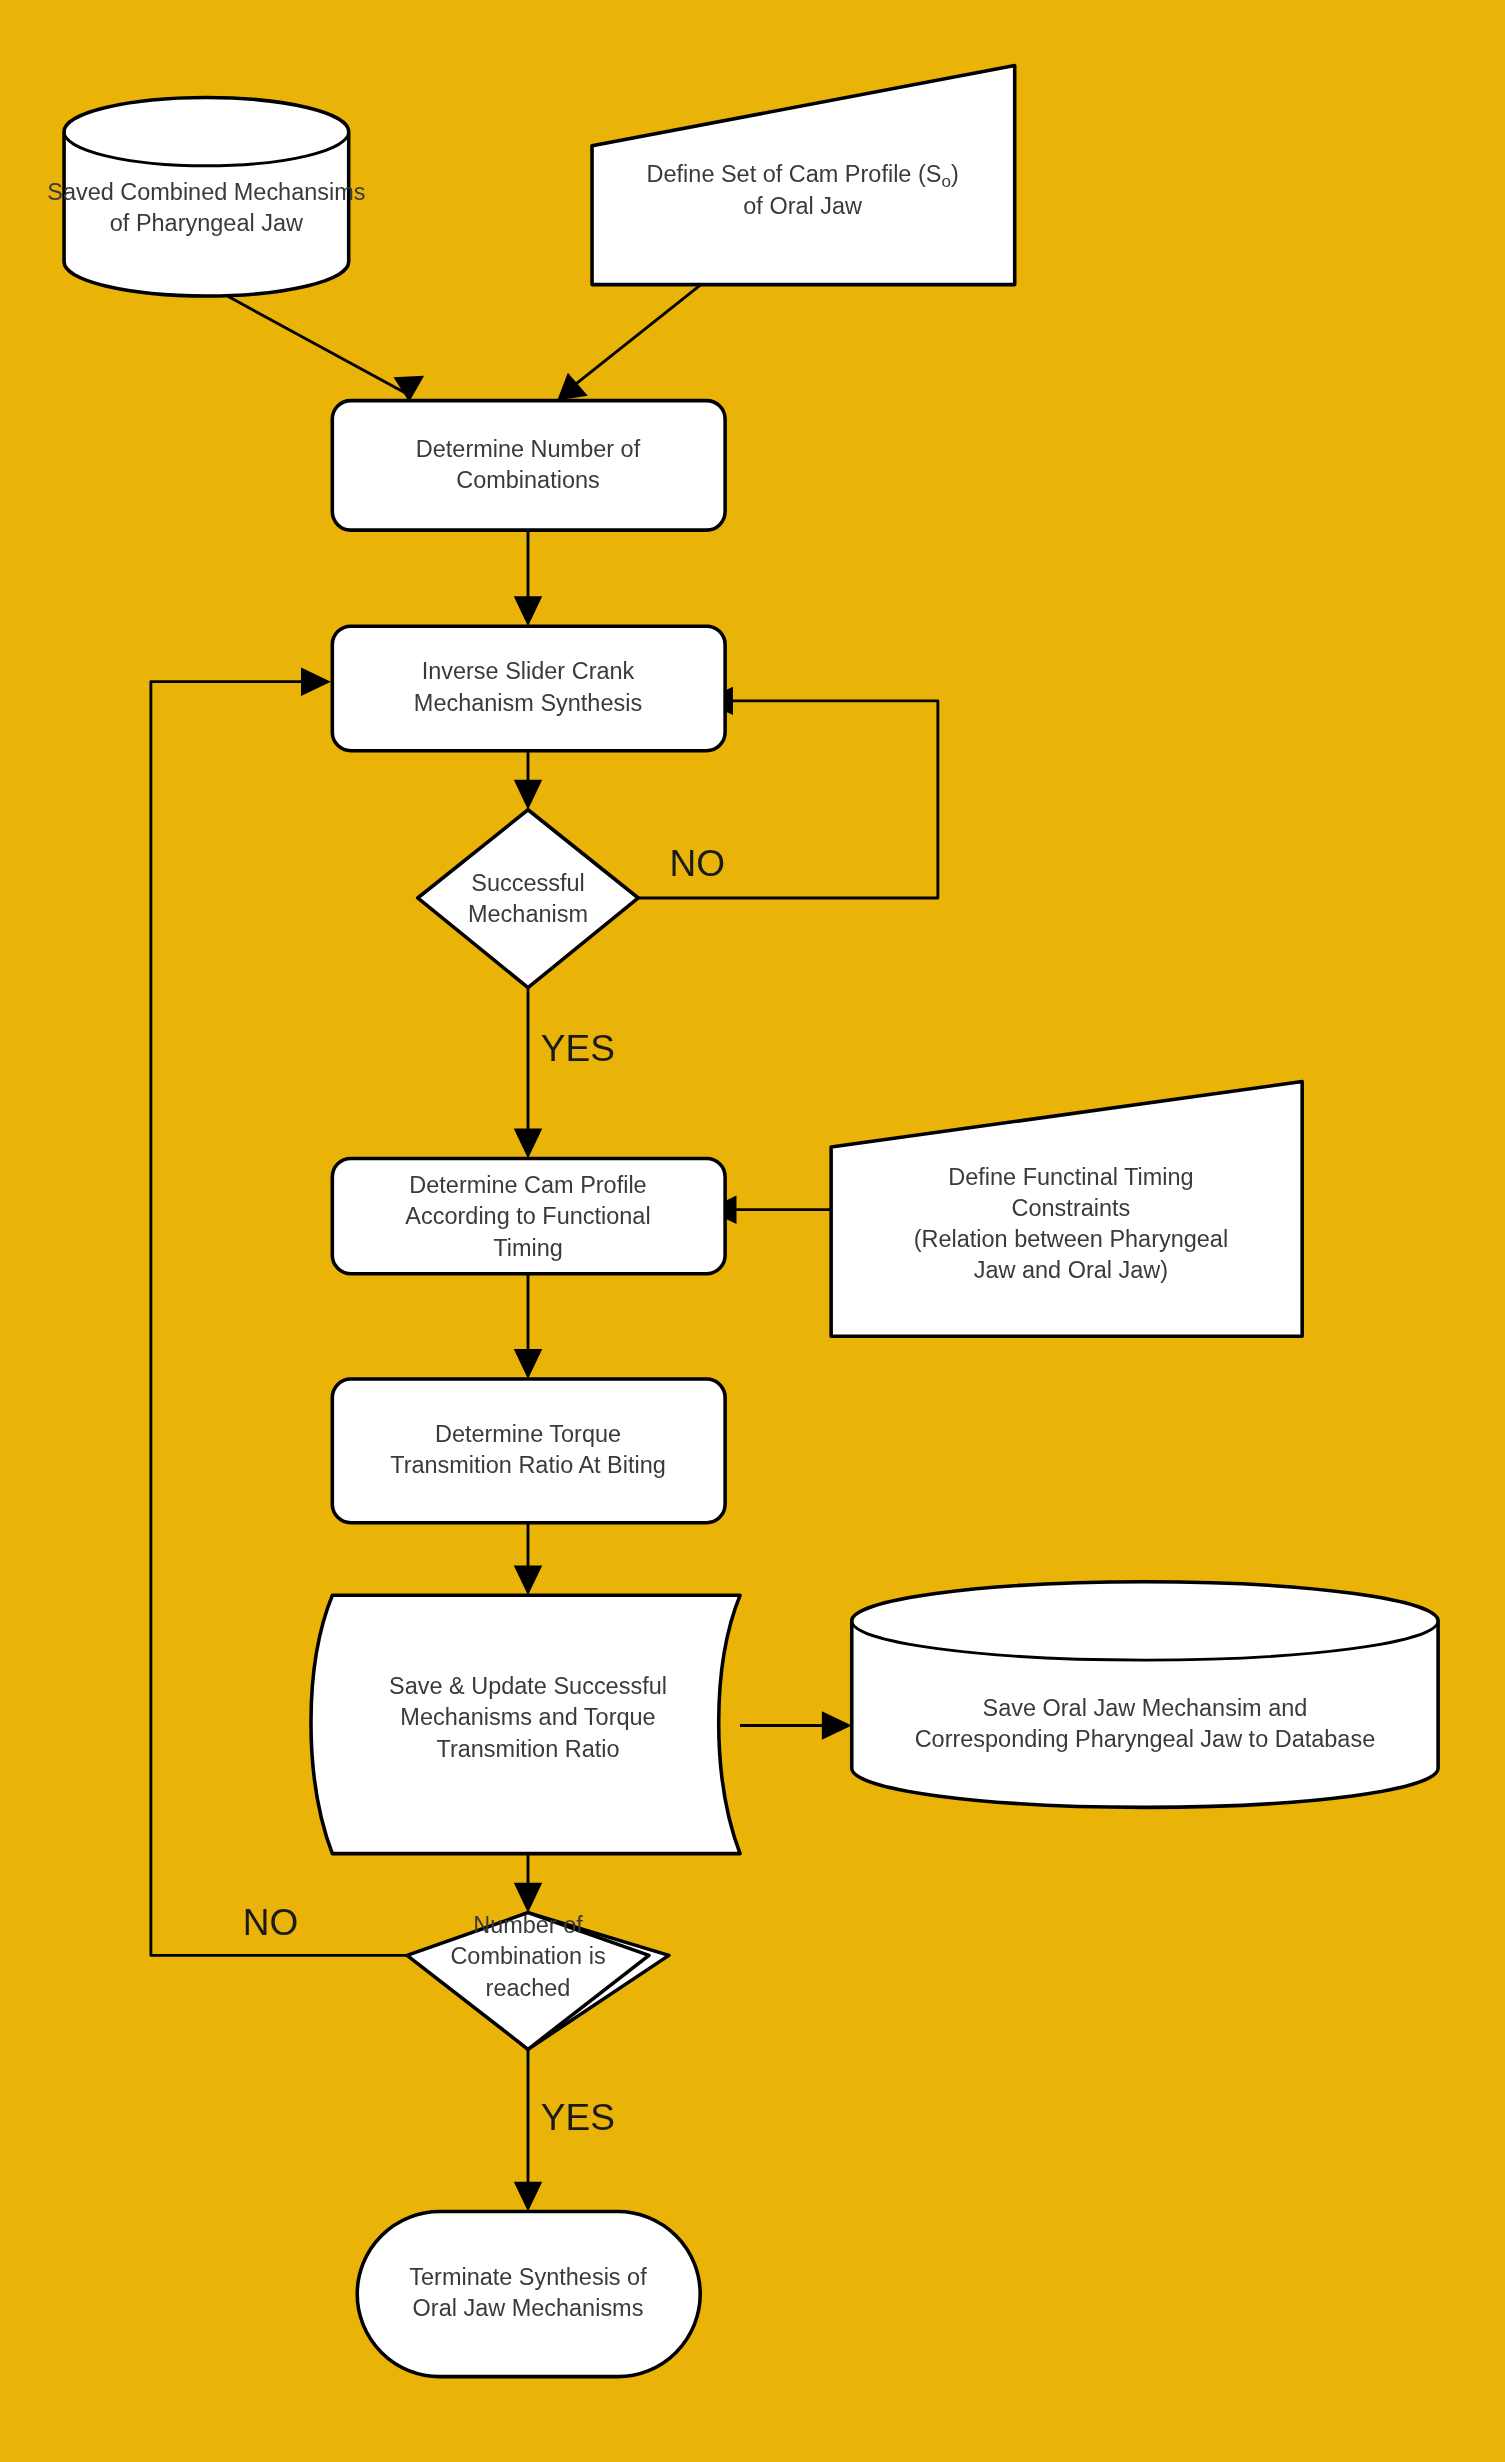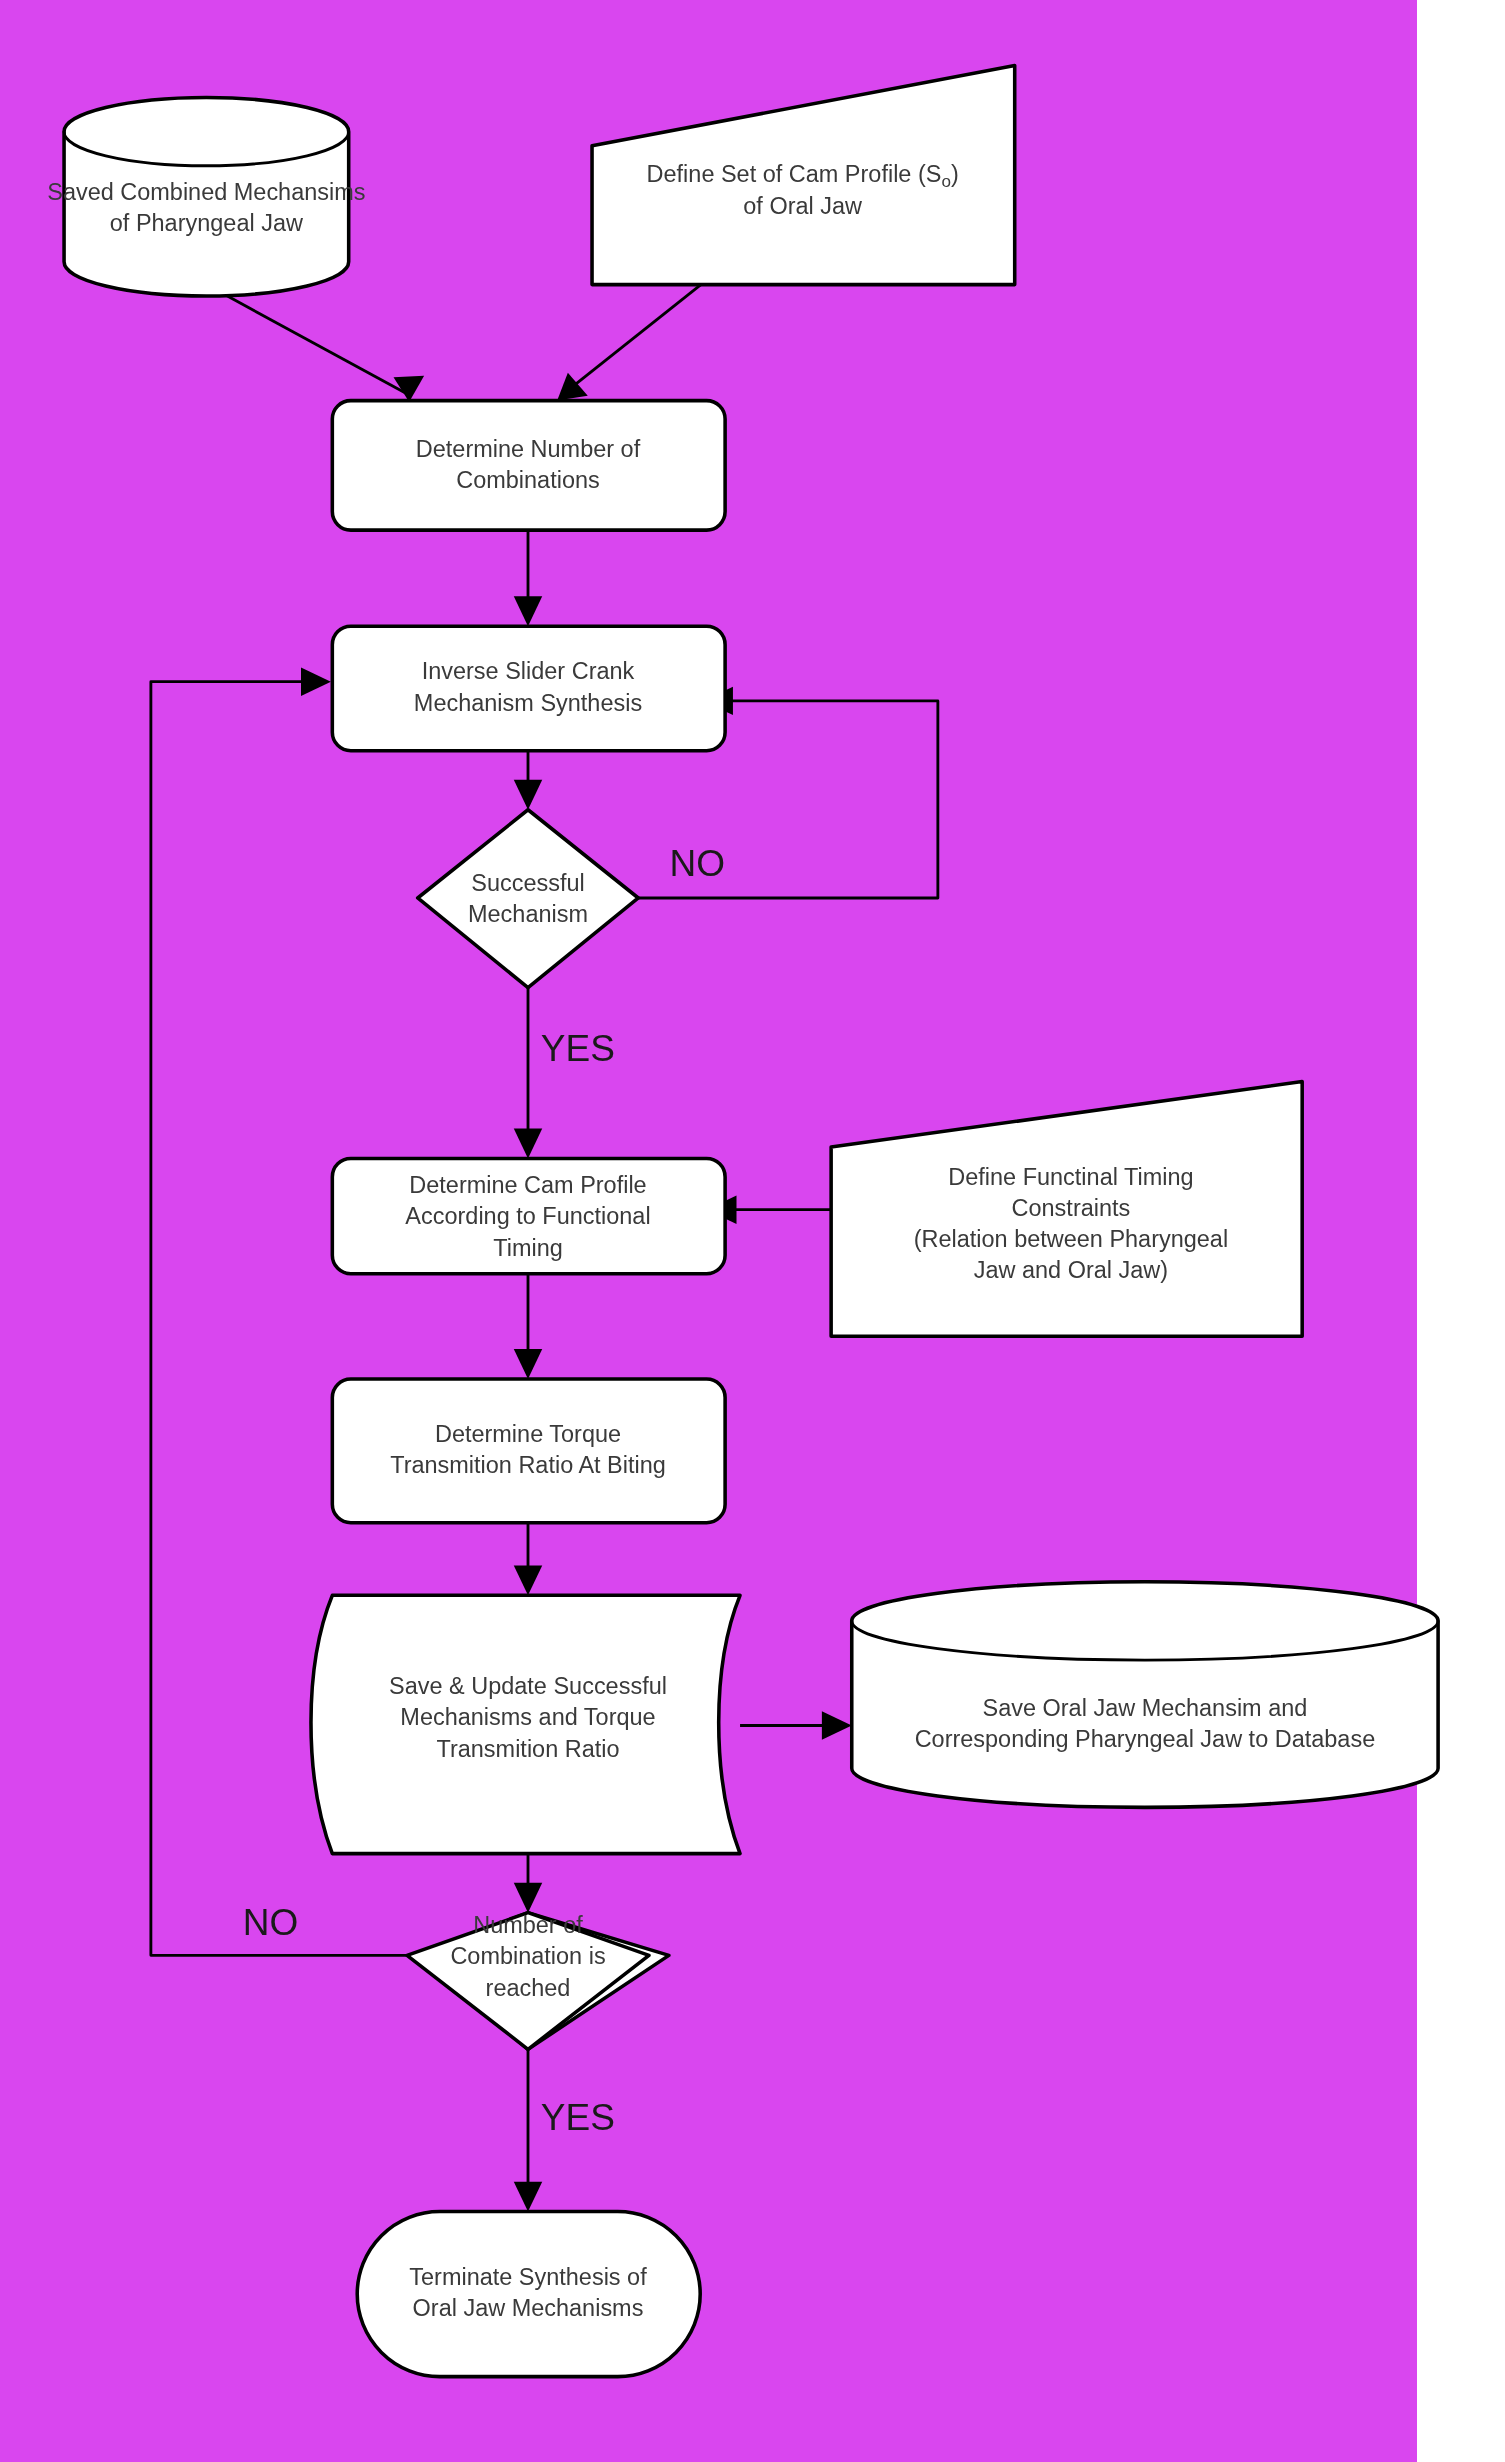--- a/index.html
+++ b/index.html
@@ -8,24 +8,23 @@
     background: #ffffff;
   }
   body {
     width: 1505px;
     height: 2462px;
     font-family: "Liberation Sans", sans-serif;
     overflow: hidden;
   }
   #flowchart-root {
     position: relative;
-    width: 1369px;
+    width: 1505px;
     height: 2462px;
-    background: #d946ef;
-    padding-left: 48px;
+    background: #eab308;
   }
   svg#flow-svg {
     position: absolute;
     top: 0;
     left: 0;
     width: 1505px;
     height: 2462px;
     display: block;
   }
   .node-shape {

